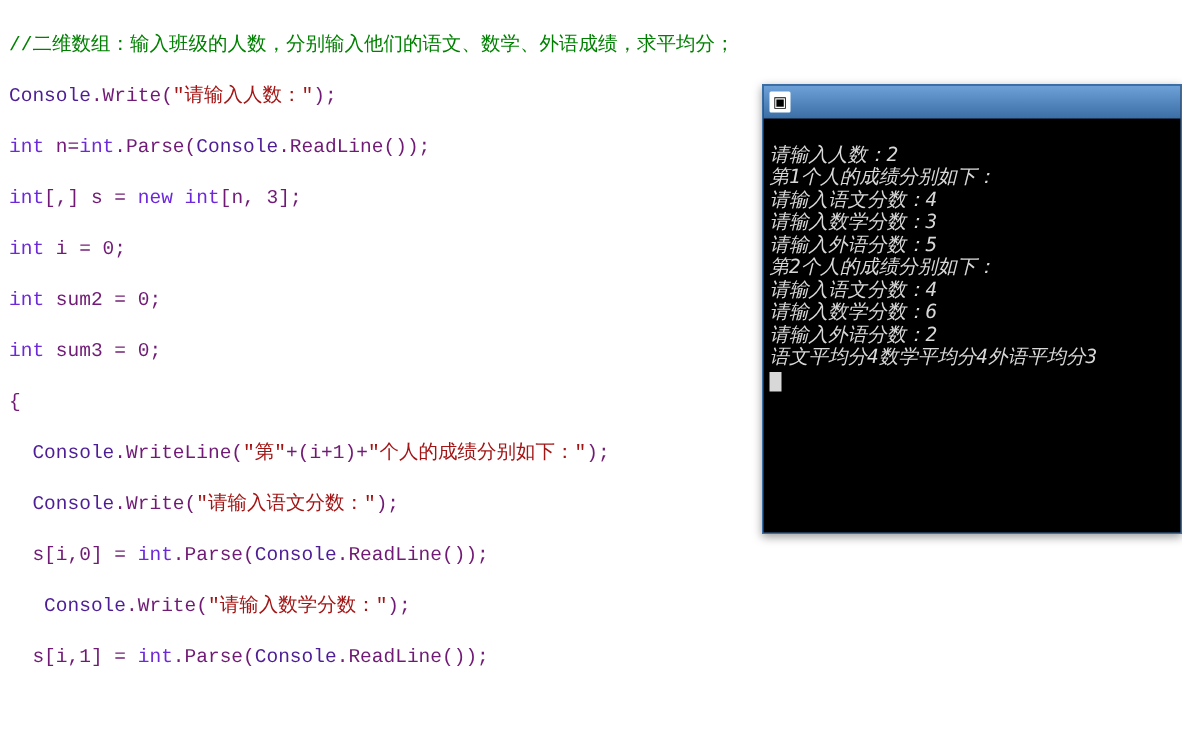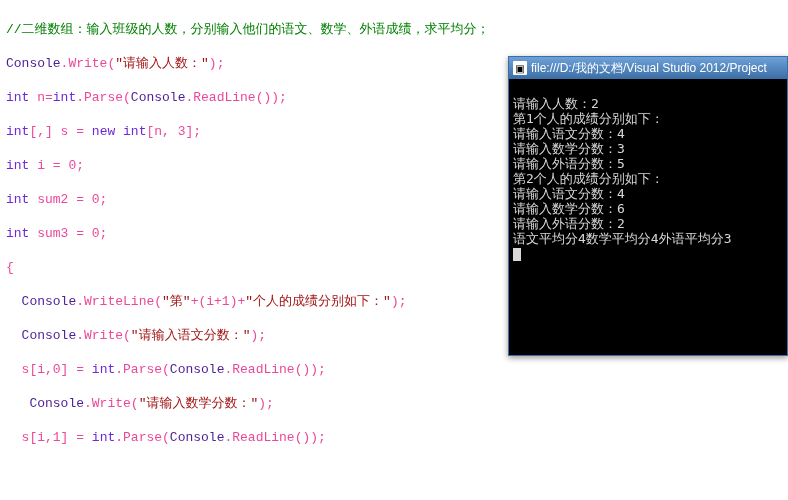--- a/index.html
+++ b/index.html
@@ -3,27 +3,27 @@
 <meta charset="utf-8">
 <style>
   * { margin: 0; padding: 0; box-sizing: border-box; }
   body { width: 788px; height: 500px; background: #fff; font-family: Consolas, "Courier New", monospace; font-size: 13px; position: relative; overflow: hidden; }
   .editor { position: absolute; left: 0; top: 0; width: 788px; height: 444px; padding: 4px 6px; line-height: 17px; white-space: pre; }
   .editor .line { display: block; }
   .c-green { color: #008000; }
   .c-teal  { color: #4c1d95; }
   .c-blue  { color: #6d28d9; }
   .c-red   { color: #a31515; }
-  .c-black { color: #ec4899; }
+  .c-black { color: #701a75; }
 
   .console-window { position: absolute; left: 508px; top: 56px; width: 280px; height: 300px; background: #000; border: 1px solid #3b6ea5; box-shadow: 0 2px 6px rgba(0,0,0,0.4); }
   .console-title { height: 22px; background: linear-gradient(#6fa1d9, #3b6ea5); display: flex; align-items: center; padding: 0 4px; gap: 4px; color: #fff; font-family: "Microsoft YaHei", sans-serif; font-size: 12px; white-space: nowrap; overflow: hidden; }
   .console-title .icon { width: 14px; height: 14px; background: #fff; display: flex; align-items: center; justify-content: center; font-size: 10px; color: #000; border-radius: 1px; }
   .console-body { padding: 2px 4px; color: #d8d8d8; font-family: "SimSun", "NSimSun", monospace; font-size: 13px; line-height: 15px; white-space: pre; }
-  .console-body .wide { letter-spacing: 0px; }
+  .console-body .wide { letter-spacing: 0px; font-style: italic; }
   .cursor { display: inline-block; width: 8px; height: 13px; background: #d8d8d8; vertical-align: bottom; }
 </style>
 </head>
 <body>
 
 <div class="editor">
 <span class="line"><span class="c-green">//二维数组：输入班级的人数，分别输入他们的语文、数学、外语成绩，求平均分；</span></span>
 <span class="line"><span class="c-teal">Console</span><span class="c-black">.Write(</span><span class="c-red">"请输入人数："</span><span class="c-black">);</span></span>
 <span class="line"><span class="c-blue">int</span><span class="c-black"> n=</span><span class="c-blue">int</span><span class="c-black">.Parse(</span><span class="c-teal">Console</span><span class="c-black">.ReadLine());</span></span>
 <span class="line"><span class="c-blue">int</span><span class="c-black">[,] s = </span><span class="c-blue">new</span><span class="c-black"> </span><span class="c-blue">int</span><span class="c-black">[n, 3];</span></span>
@@ -46,21 +46,20 @@
 
 
 
 
 
 </div>
 
 <div class="console-window">
   <div class="console-title">
     <span class="icon">▣</span>
-    <span>file:///D:/我的文档/Visual Studio 2012/Project</span>
   </div>
   <div class="console-body">
 <span class="wide">请输入人数：2</span>
 <span class="wide">第1个人的成绩分别如下：</span>
 <span class="wide">请输入语文分数：4</span>
 <span class="wide">请输入数学分数：3</span>
 <span class="wide">请输入外语分数：5</span>
 <span class="wide">第2个人的成绩分别如下：</span>
 <span class="wide">请输入语文分数：4</span>
 <span class="wide">请输入数学分数：6</span>

